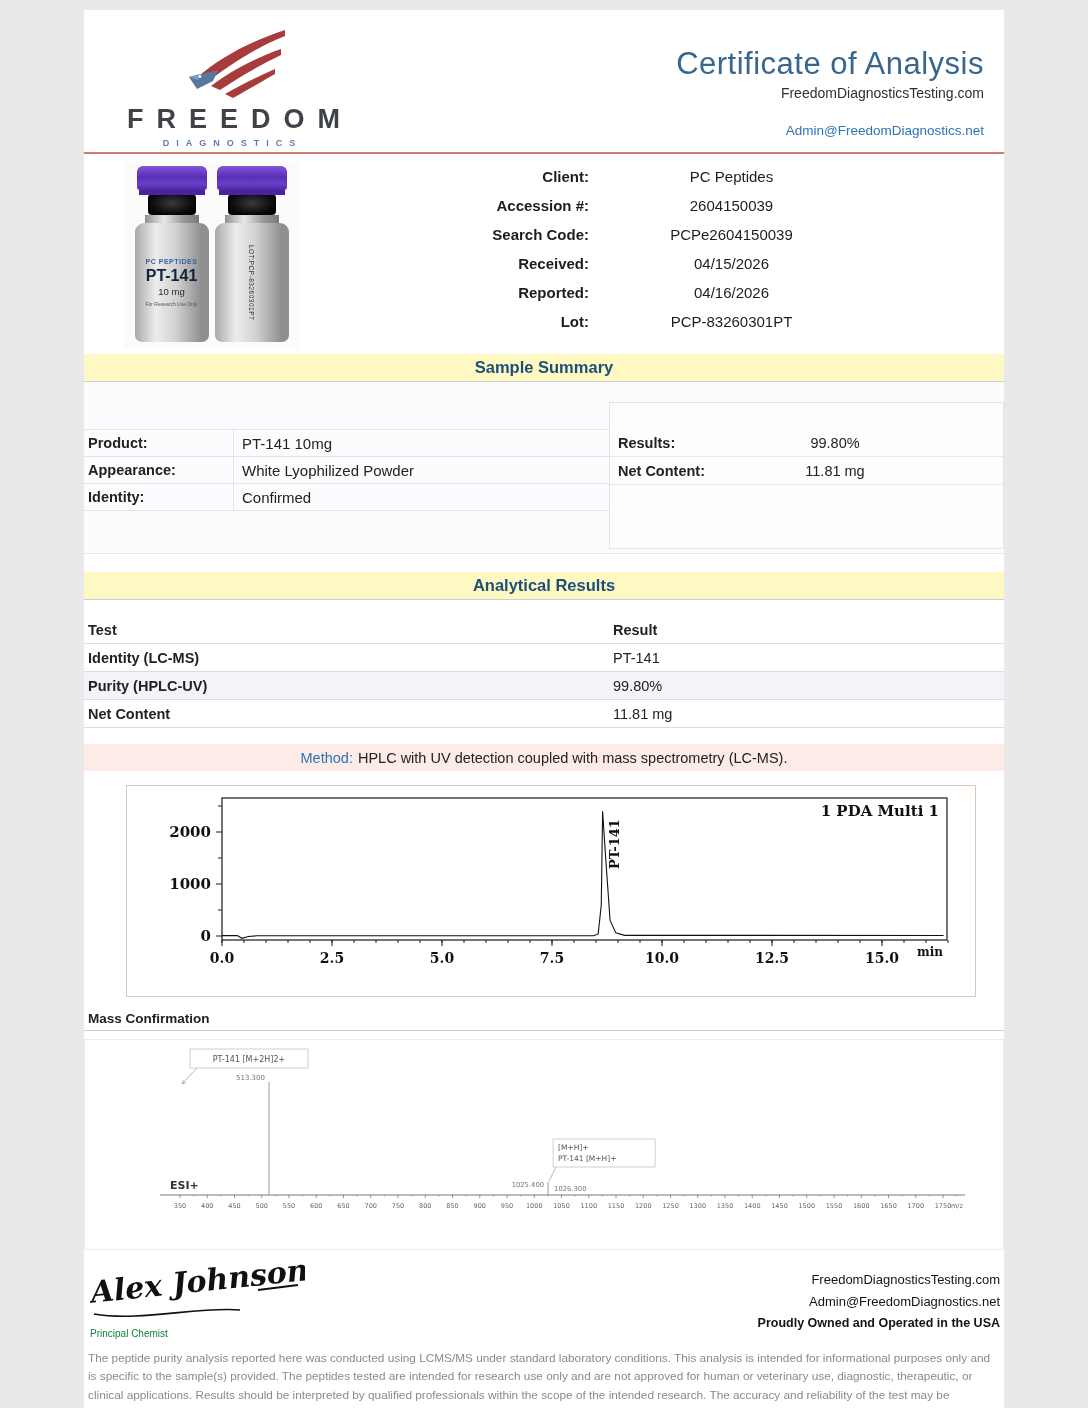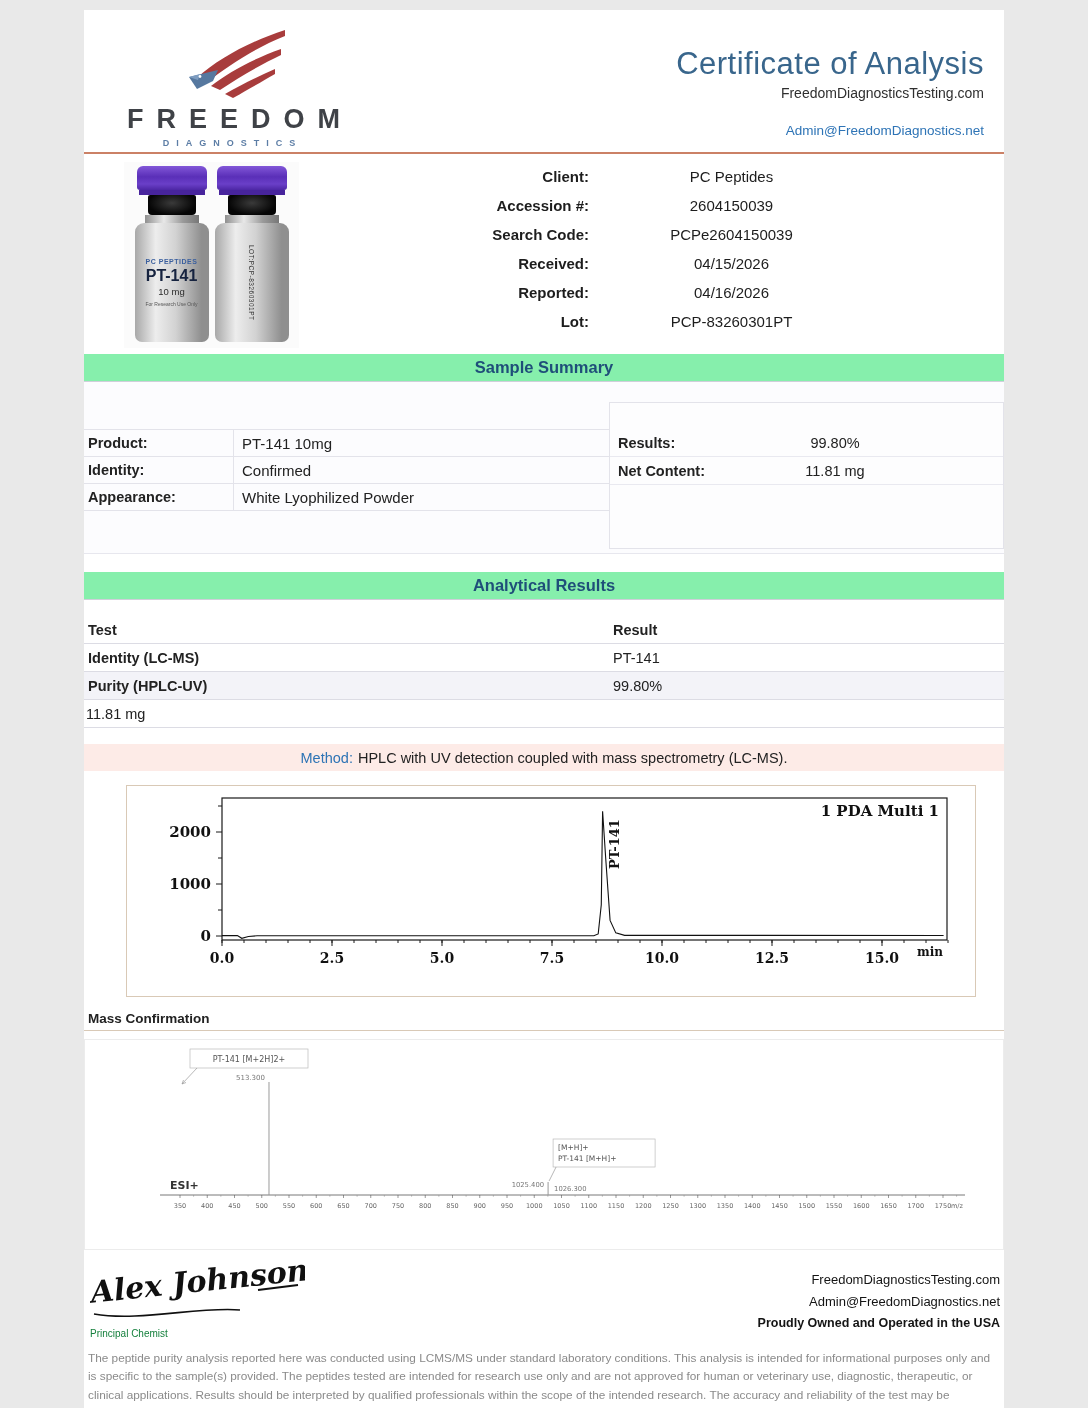--- a/index.html
+++ b/index.html
@@ -37,21 +37,21 @@
   .vial-name { font-size: 16px; font-weight: bold; color: #16233f; margin-top: 2px; }
   .vial-dose { font-size: 9.5px; color: #2c2c2c; margin-top: 1px; }
   .vial-note { font-size: 5px; color: #555; margin-top: 4px; }
   .vial-lot { font-size: 6.5px; color: #333; writing-mode: vertical-rl; letter-spacing: 0.5px; }
   .info-grid { margin-left: 115px; padding-top: 6px; }
   .info-row { display: flex; height: 29px; }
   .info-label { width: 175px; text-align: right; font-weight: bold; font-size: 15px; color: #1d1d1d; }
   .info-value { width: 285px; text-align: center; font-size: 15px; color: #1d1d1d; }
 
   
-  .banner { background: #86efac; border-bottom: 1px solid #cfcfda; height: 28px; display: flex; align-items: center; justify-content: center; }
+  .banner { background: #fef9c3; border-bottom: 1px solid #cfcfda; height: 28px; display: flex; align-items: center; justify-content: center; }
   .banner-title { font-size: 16.5px; font-weight: bold; color: #1f4e79; }
 
   
   .summary-wrap { display: flex; min-height: 172px; background: #fcfcfe; border-bottom: 1px solid #e7e7ee; justify-content: center; }
   .summary-left { width: 525px; padding-top: 48px; }
   .srow { display: flex; height: 28px; align-items: center; border-bottom: 1px solid #e3e3ea; border-top: 1px solid #e3e3ea; margin-top: -1px; }
   .srow .slabel { width: 150px; padding-left: 4px; font-weight: bold; font-size: 14.5px; border-right: 1px solid #e3e3ea; height: 100%; display: flex; align-items: center; }
   .srow .svalue { padding-left: 8px; font-size: 15px; }
   .summary-right { flex: 1; border: 1px solid #e3e3ea; margin: 20px 0 4px 0; background: #fdfdfe; padding-top: 26px; }
   .rrow { display: flex; height: 28px; align-items: center; border-bottom: 1px solid #e9e9f0; }
@@ -168,26 +168,26 @@
   <div class="banner">
     <div class="banner-title">Sample Summary</div>
   </div>
   <div class="summary-wrap">
     <div class="summary-left">
       <div class="srow">
           <div class="slabel">Product:</div>
           <div class="svalue">PT-141 10mg</div>
         </div>
       <div class="srow">
+          <div class="slabel">Appearance:</div>
+          <div class="svalue">White Lyophilized Powder</div>
+        </div>
+      <div class="srow">
           <div class="slabel">Identity:</div>
           <div class="svalue">Confirmed</div>
-        </div>
-      <div class="srow">
-          <div class="slabel">Appearance:</div>
-          <div class="svalue">White Lyophilized Powder</div>
         </div>
     </div>
     <div class="summary-right">
       <div class="rrow">
           <div class="slabel">Results:</div>
           <div class="svalue">99.80%</div>
         </div>
       <div class="rrow">
           <div class="slabel">Net Content:</div>
           <div class="svalue">11.81 mg</div>
@@ -205,20 +205,21 @@
     </div>
     <div class="an-row">
       <div class="c1 an-bold">Identity (LC-MS)</div>
       <div class="c2">PT-141</div>
     </div>
     <div class="an-row an-alt">
       <div class="c1 an-bold">Purity (HPLC-UV)</div>
       <div class="c2">99.80%</div>
     </div>
     <div class="an-row">
+      <div class="c1 an-bold">Net Content</div>
       <div class="c2">11.81 mg</div>
     </div>
   </div>
   <div class="an-gap"></div>
   <div class="method-bar">
     <span class="method-label">Method:</span>
     <span class="method-text">HPLC with UV detection coupled with mass spectrometry (LC-MS).</span>
   </div>
 
   <div class="chromato-box" id="chromato-box"><svg width="848" height="206" viewBox="0 0 848 206">

